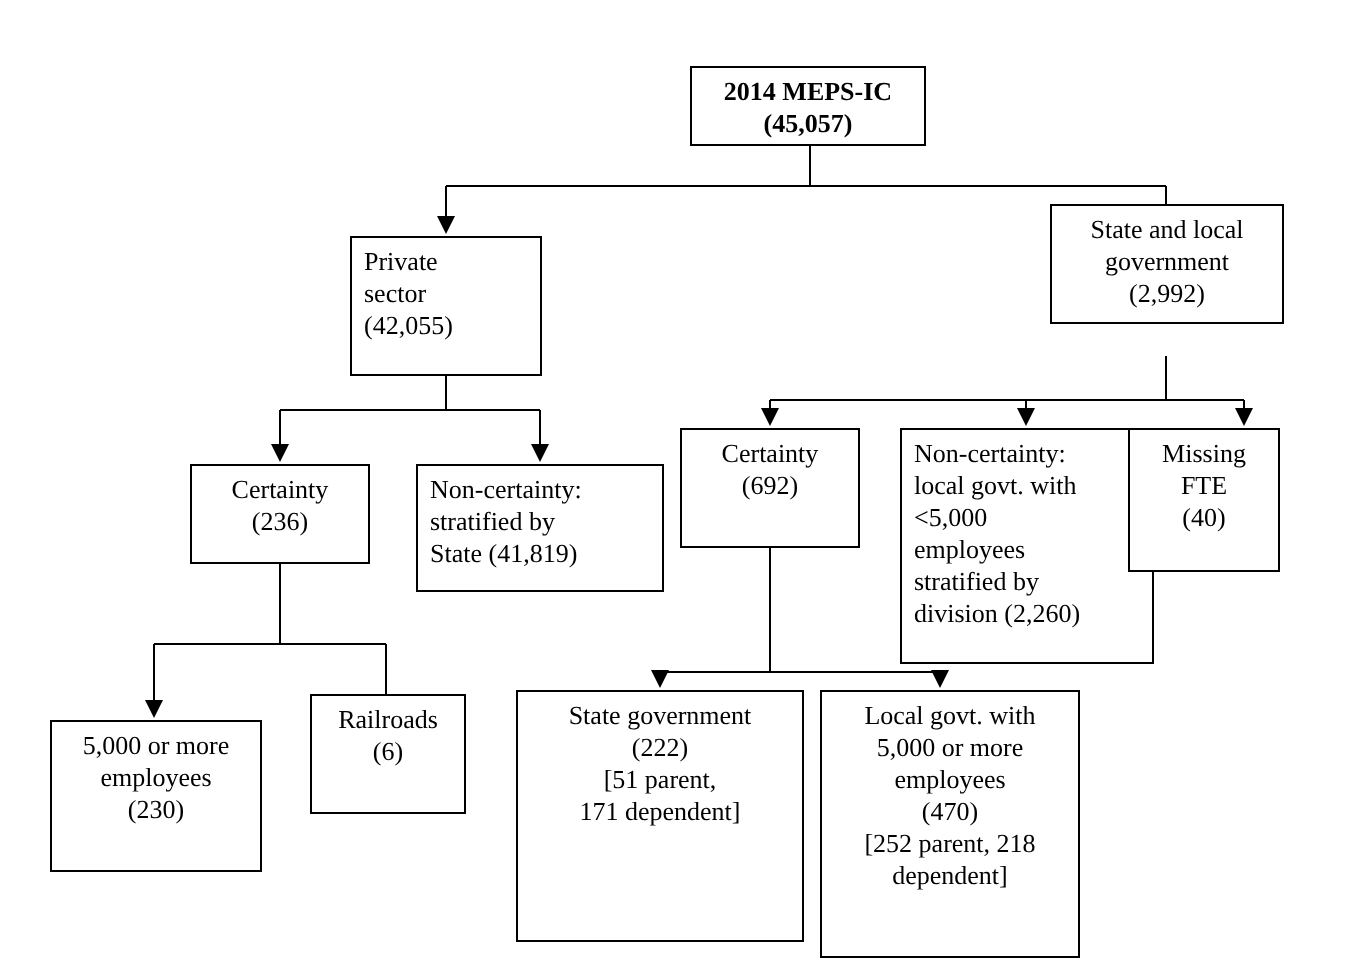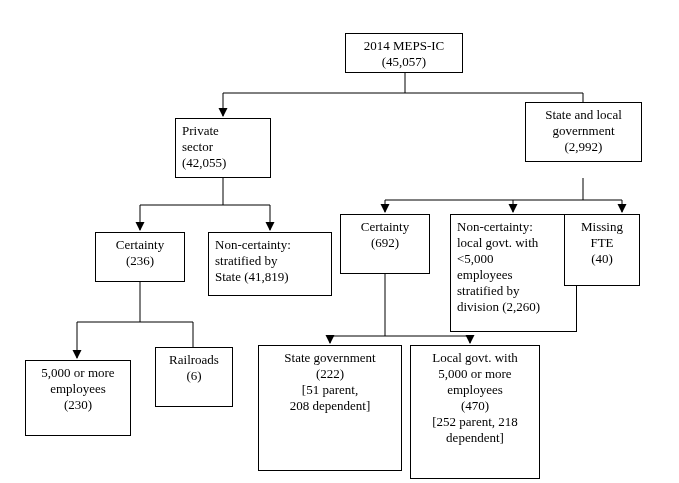--- a/index.html
+++ b/index.html
@@ -73,26 +73,26 @@
       <line x1="513" y1="200" x2="513" y2="212" marker-end="url(#arrow)"></line>
       <line x1="622" y1="200" x2="622" y2="212" marker-end="url(#arrow)"></line>
 
       <line x1="385" y1="274" x2="385" y2="336"></line>
       <line x1="330" y1="336" x2="470" y2="336"></line>
       <line x1="330" y1="336" x2="330" y2="343" marker-end="url(#arrow)"></line>
       <line x1="470" y1="336" x2="470" y2="343" marker-end="url(#arrow)"></line>
     </g>
   </svg>
 
-  <div class="node align-center" style="left:345px; top:33px; width:118px; height:40px;">
+  <div class="node align-center" style="left:345px; top:33px; width:118px; height:40px;font-weight:bold;">
     <span class="txt">2014 MEPS-IC
 (45,057)</span>
   </div>
 
-  <div class="node align-left" style="left:175px; top:118px; width:96px; height:60px;">
+  <div class="node align-left" style="left:175px; top:118px; width:96px; height:70px;">
     <span class="txt">Private
 sector
 (42,055)</span>
   </div>
 
   <div class="node align-center" style="left:525px; top:102px; width:117px; height:60px;">
     <span class="txt">State and local
 government
 (2,992)</span>
   </div>
@@ -136,21 +136,21 @@
 
   <div class="node align-center" style="left:155px; top:347px; width:78px; height:60px;">
     <span class="txt">Railroads
 (6)</span>
   </div>
 
   <div class="node align-center" style="left:258px; top:345px; width:144px; height:126px;">
     <span class="txt">State government
 (222)
 [51 parent,
-208 dependent]</span>
+171 dependent]</span>
   </div>
 
   <div class="node align-center" style="left:410px; top:345px; width:130px; height:134px;">
     <span class="txt">Local govt. with
 5,000 or more
 employees
 (470)
 [252 parent, 218
 dependent]</span>
   </div>

